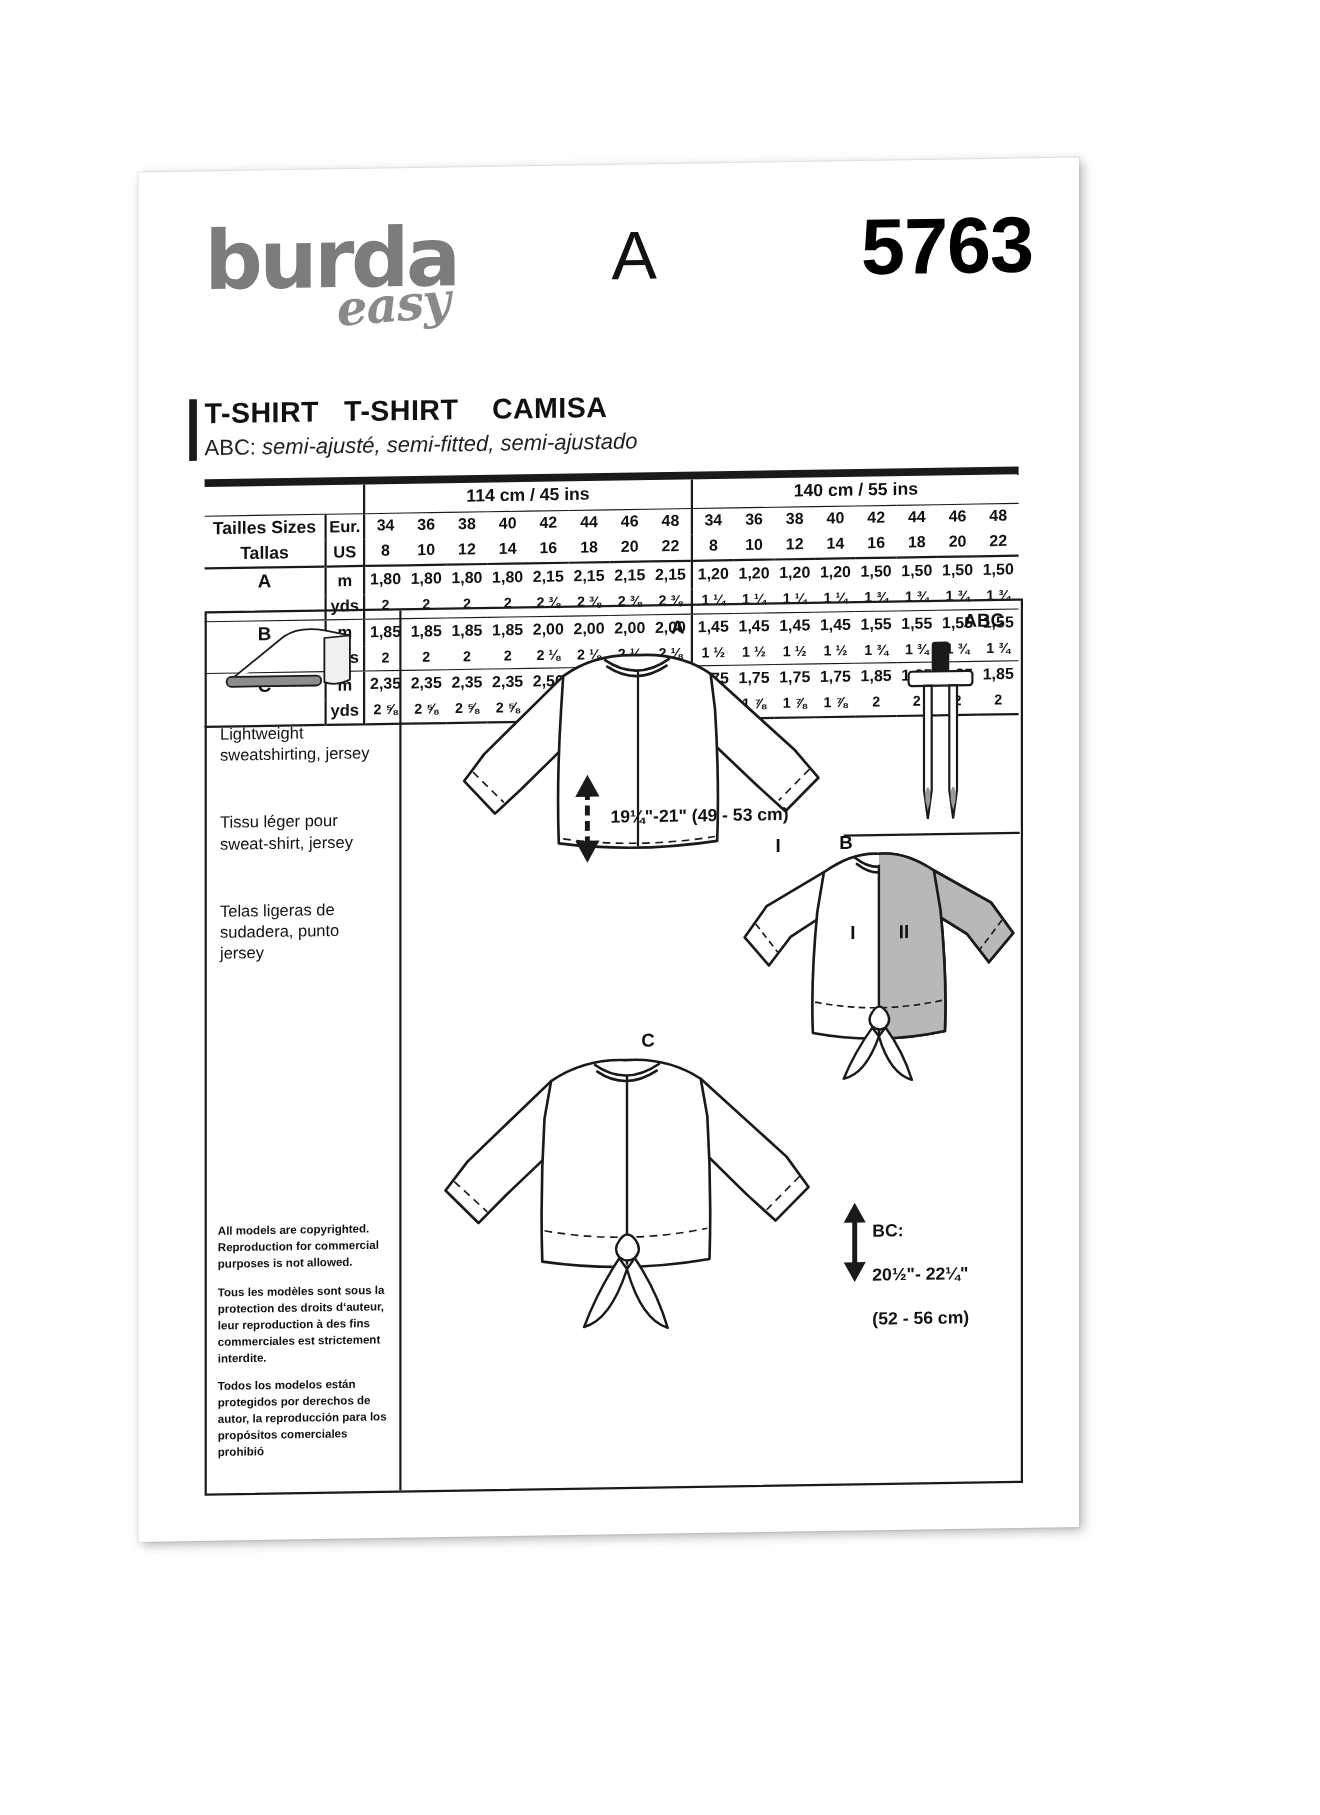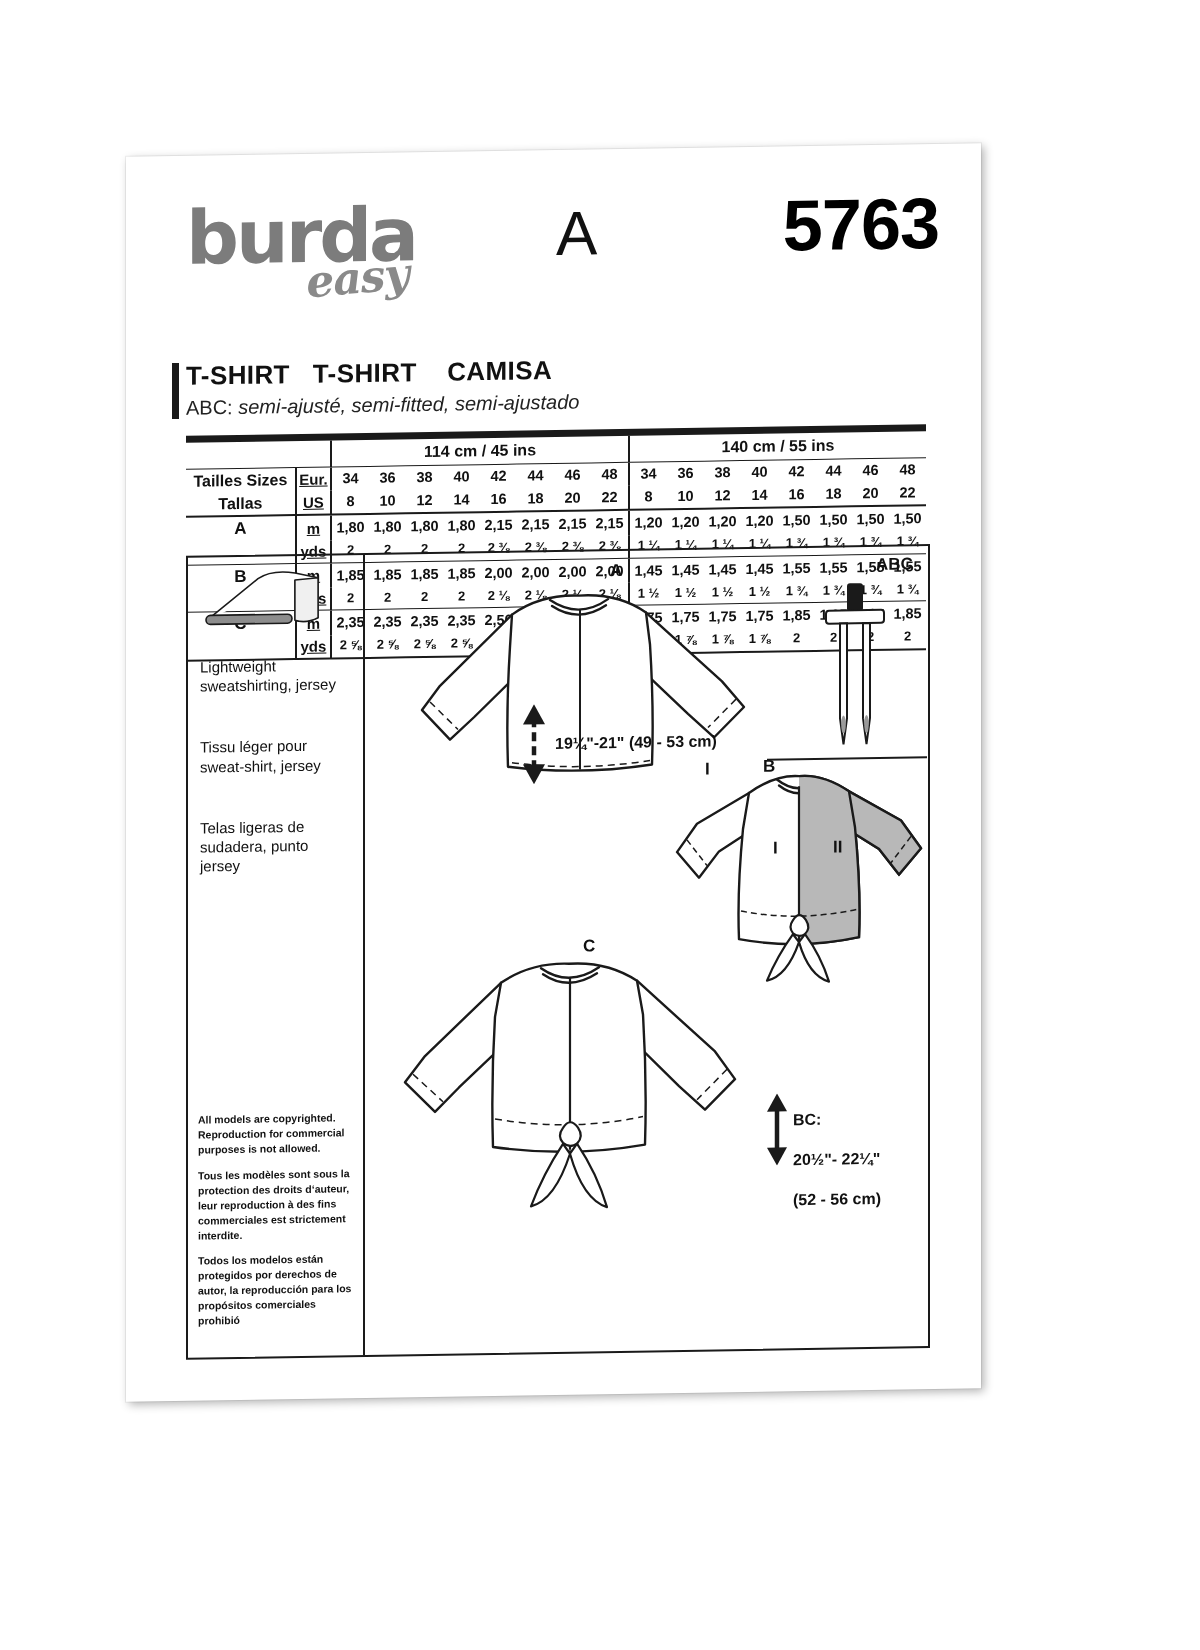--- a/index.html
+++ b/index.html
@@ -92,21 +92,21 @@
     font-weight:700;
     white-space:nowrap;
   }
   .topband td{ background:#1a1a1a; height:7px; padding:0;}
   .widthhdr td{ font-size:16px; height:26px;}
   .bleft{border-left:2px solid #1a1a1a;}
   .btop{border-top:1.5px solid #1a1a1a;}
   .bbot{border-bottom:1.5px solid #1a1a1a;}
   .bbot2{border-bottom:2.5px solid #1a1a1a;}
   .lbl{ text-align:left; padding-left:4px; font-size:16px;}
-  .unit{ text-align:right; padding-right:5px; font-size:15px;text-decoration:underline;}
+  .unit{ text-align:right; padding-right:5px; font-size:15px;}
   .viewcell{ text-align:left; padding-left:3px; font-size:17px; font-weight:700;}
   .num{ width:37px; font-size:14.5px;}
   .frac{font-size:13px;}
 
   
   #illus{
     position:absolute; left:60px; top:400px;
     width:740px; height:800px;
     border:2px solid #1a1a1a;
   }
@@ -456,21 +456,21 @@
           <path d="M88 140 Q146 152 204 140"></path>
         </g>
 
         <g fill="#ffffff" stroke="#1a1a1a" stroke-width="2.2" stroke-linejoin="round">
           <path d="M140 150 Q146 140 153 150 Q158 158 152 164 Q146 168 140 163 Q135 157 140 150 Z"></path>
           <path d="M140 164 Q124 186 114 210 Q134 206 146 172 Z"></path>
           <path d="M152 164 Q168 186 176 212 Q156 206 146 172 Z"></path>
         </g>
       </svg>
       <div class="art-label" style="left:408px; top:290px;">I</div>
-      <div class="art-label" style="left:468px; top:290px;">II</div>
+      <div class="art-label" style="left:452px; top:290px;">II</div>
 
       <svg style="position:absolute; left:22px; top:398px;" width="370" height="300" viewBox="0 0 370 300">
         <g fill="#ffffff" stroke="#1a1a1a" stroke-width="2.4" stroke-linejoin="round" stroke-linecap="round">
           <path d="M114 32 L38 104 L18 130 L48 160 L72 136 L136 76 Z"></path>
           <path d="M250 32 L328 104 L348 132 L318 162 L292 138 L230 76 Z"></path>
           <path d="M114 32 Q144 12 182 14 Q220 12 250 32
                    L256 66 Q260 132 258 196
                    Q182 208 106 196
                    Q104 132 108 66 Z"></path>
           <path d="M154 18 Q182 38 212 18" fill="none"></path>

